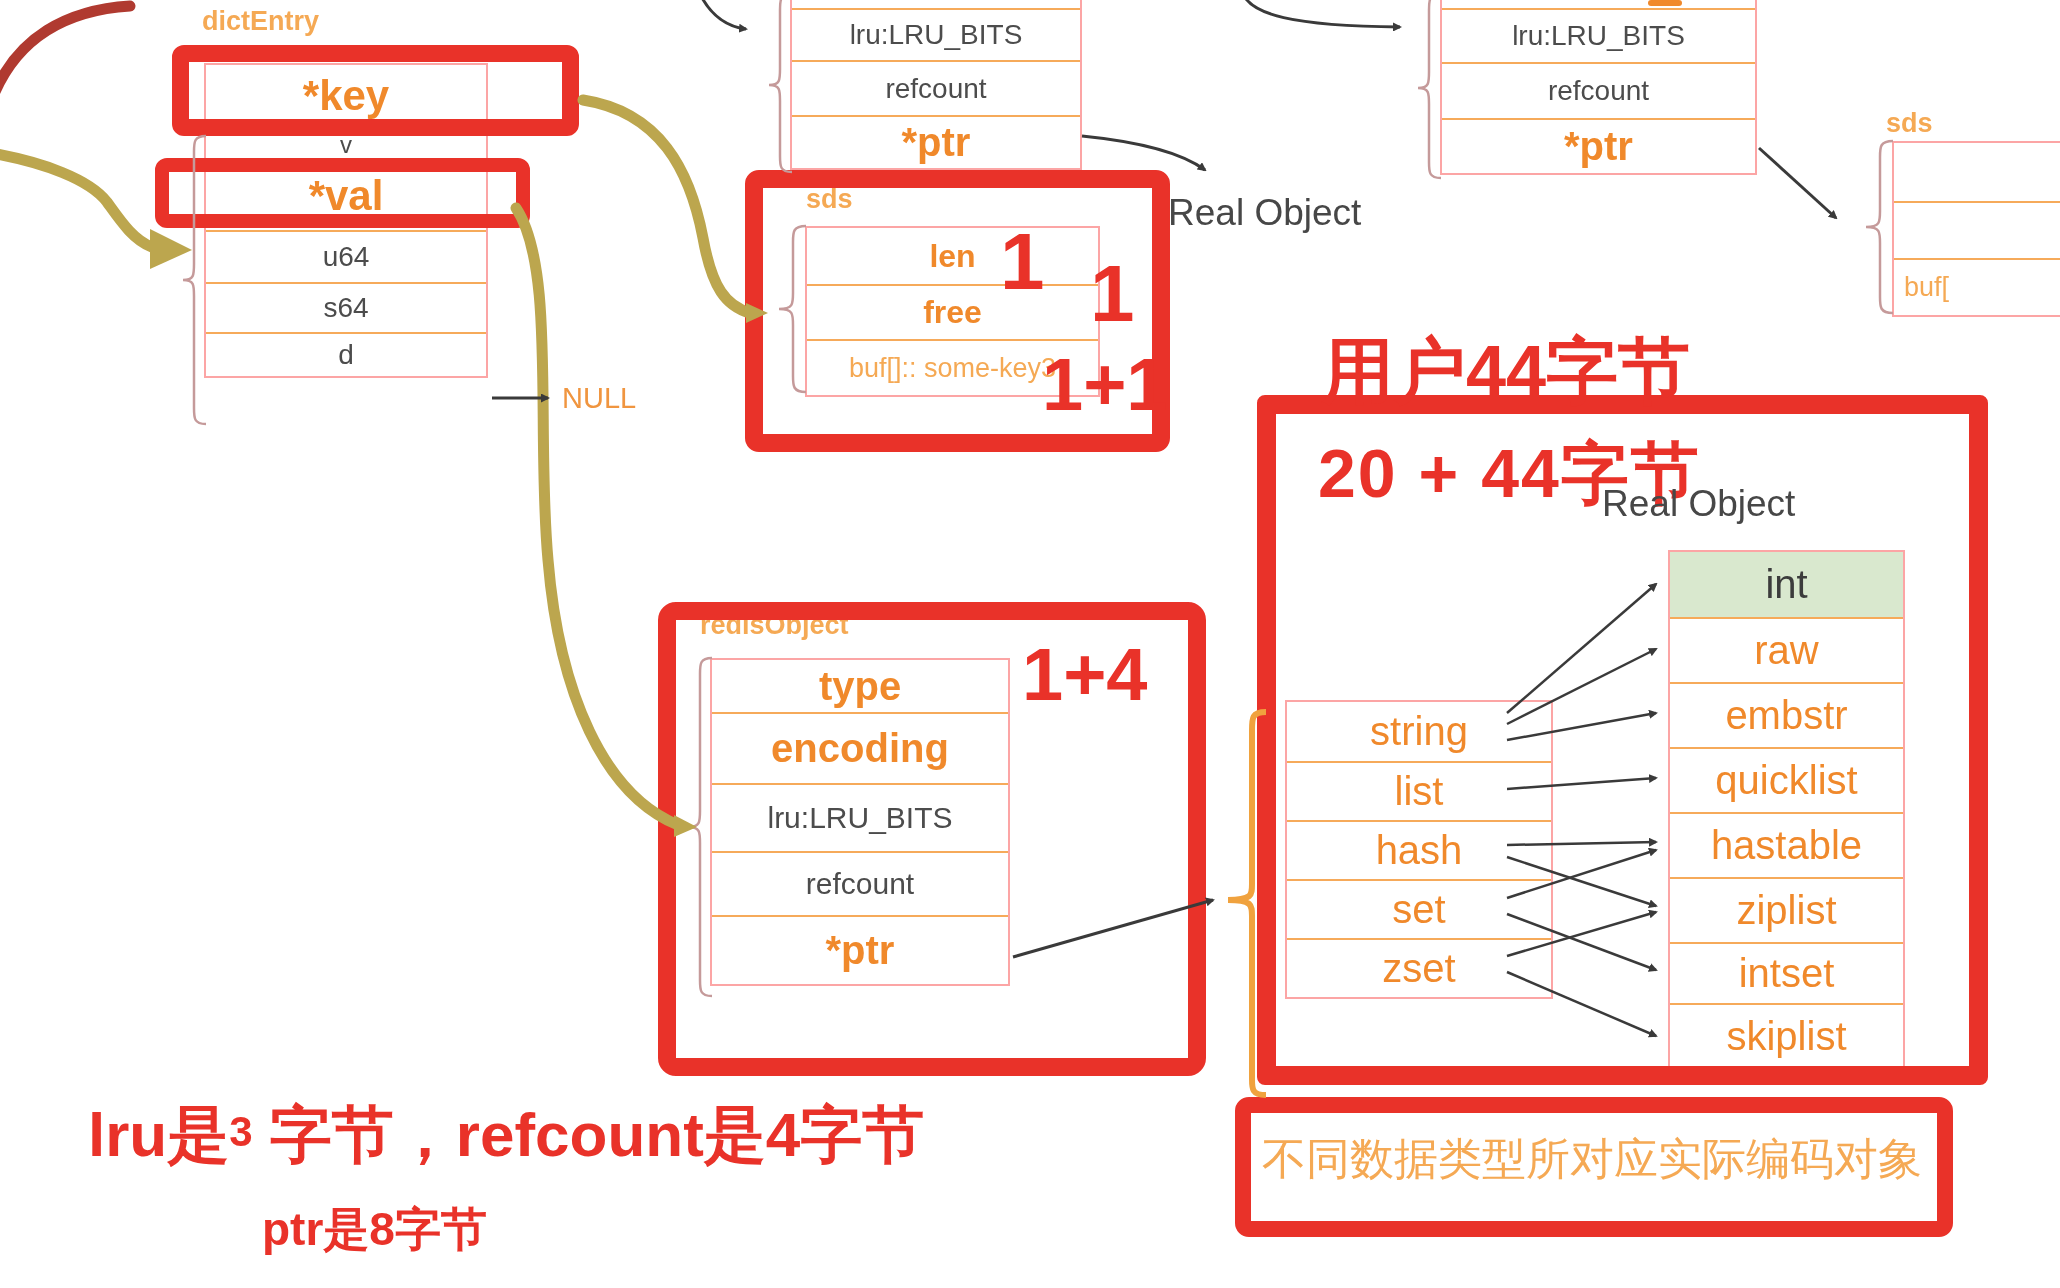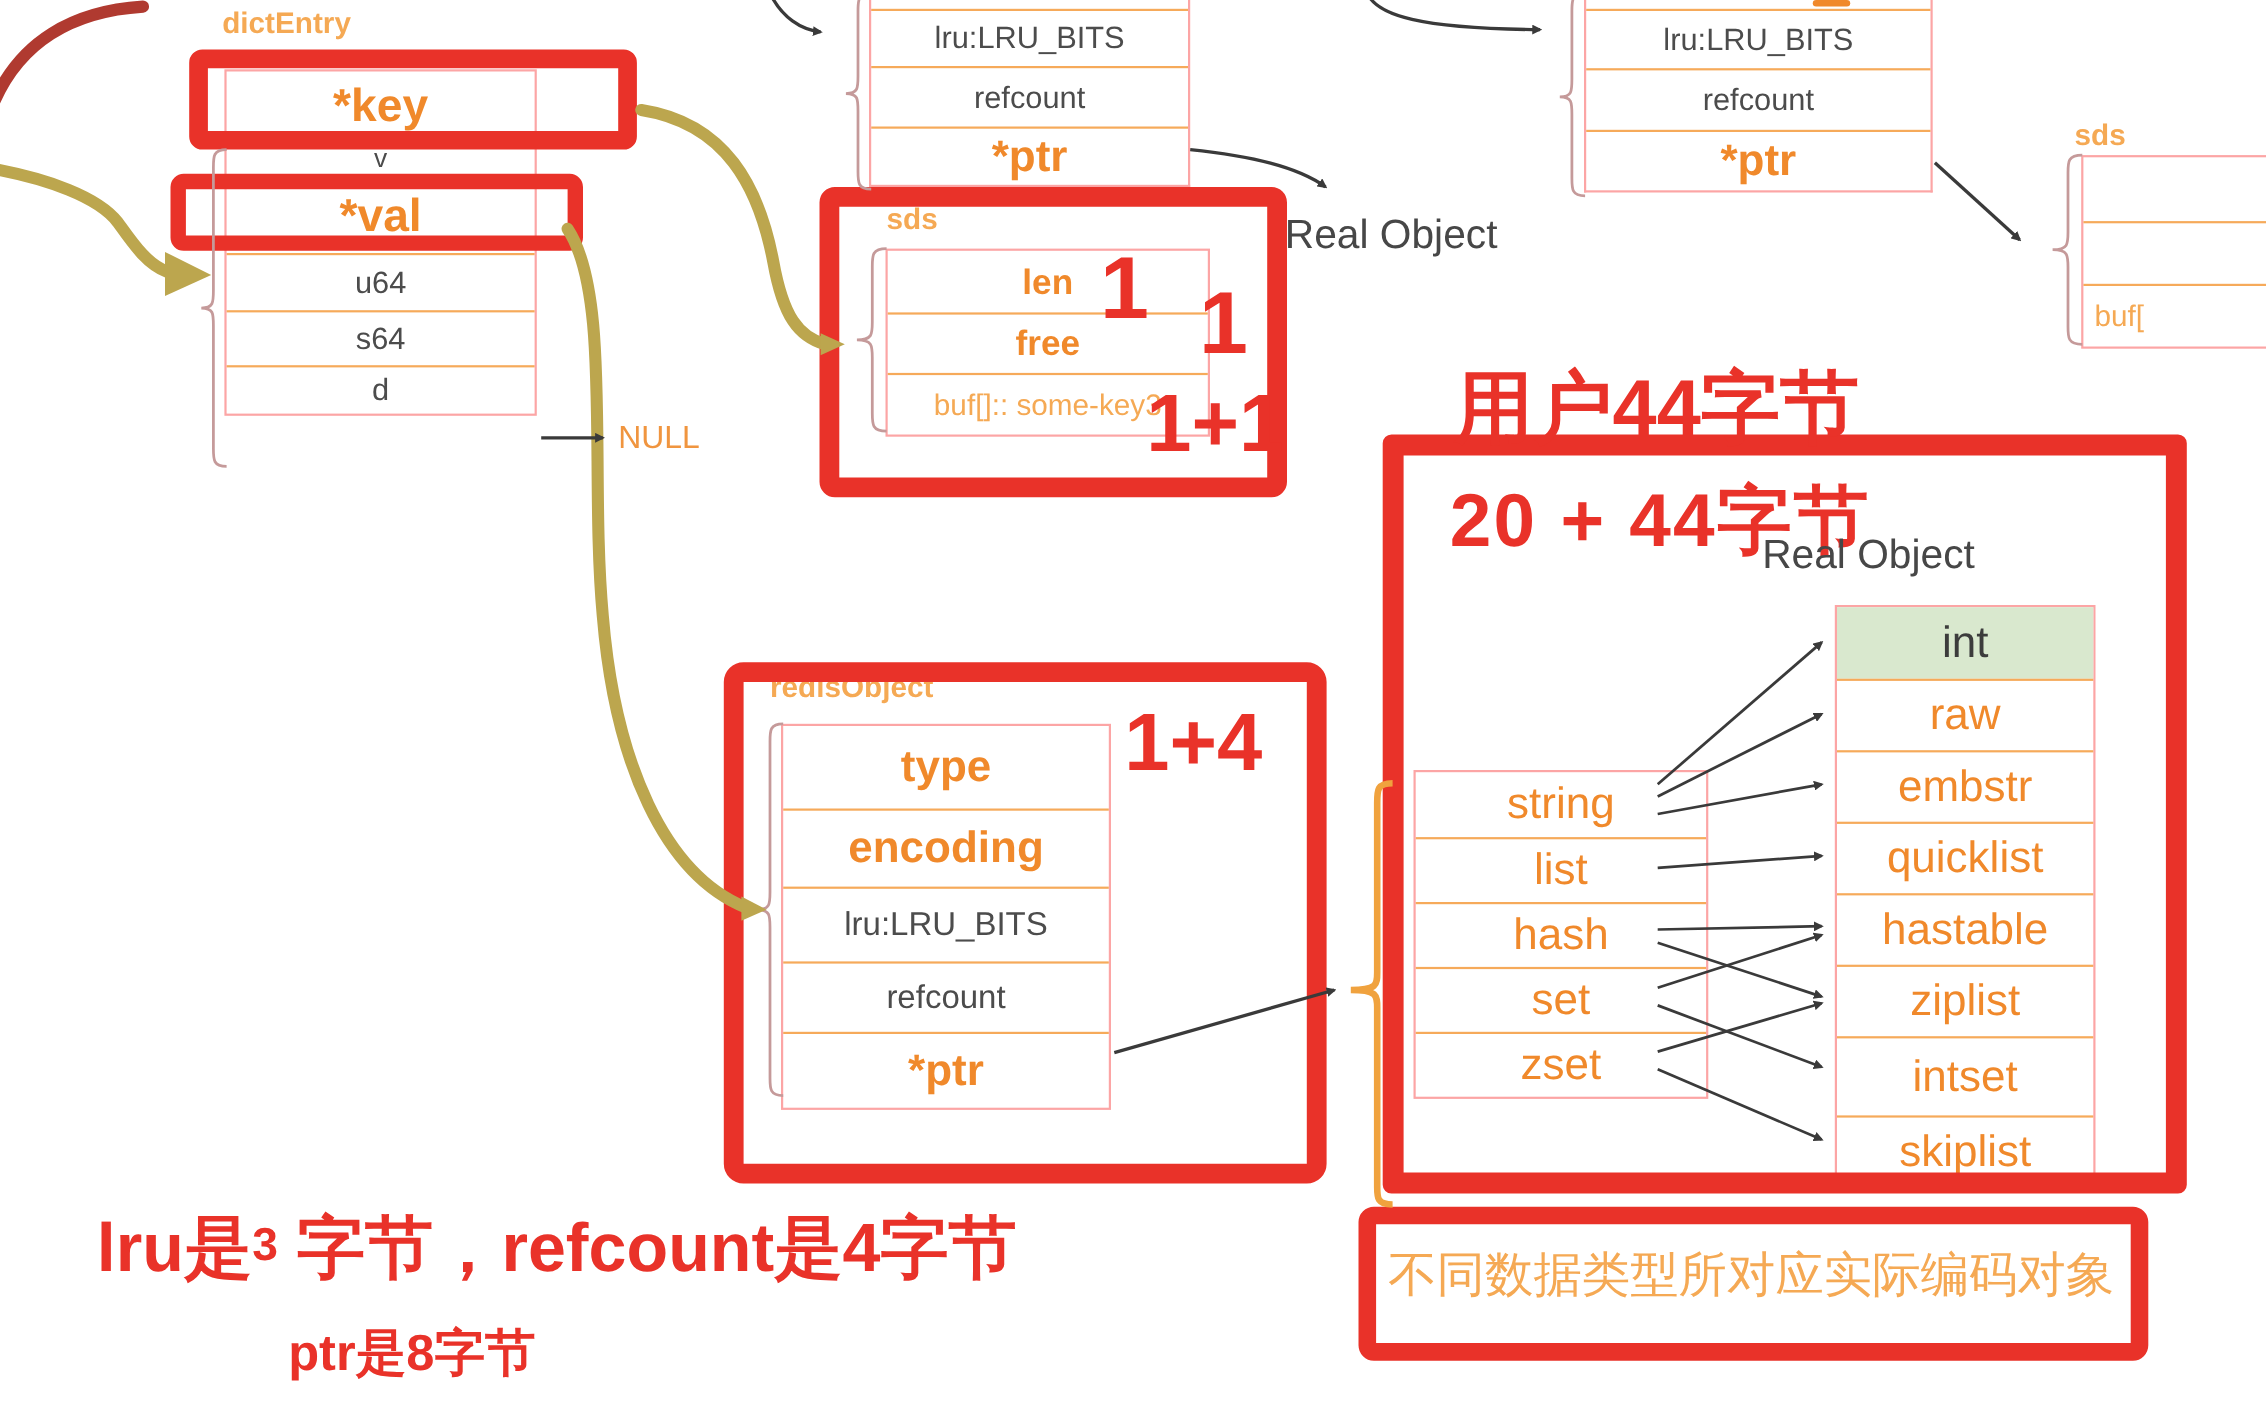--- a/index.html
+++ b/index.html
@@ -67,21 +67,21 @@
   <div class="olabel" style="left:806px;top:184px;">sds</div>
   <div class="otable" style="left:805px;top:226px;width:295px;">
     <div class="orow" style="height:56px;font-size:32px;font-weight:bold;color:#f0892b;">len</div>
     <div class="orow" style="height:55px;font-size:32px;font-weight:bold;color:#f0892b;">free</div>
     <div class="orow obuf" style="height:56px;">buf[]:: some-key3</div>
   </div>
   <div class="redbox" style="left:745px;top:170px;width:425px;height:282px;border-width:18px;border-radius:14px;"></div>
 
   <div class="olabel" style="left:700px;top:610px;">redisObject</div>
   <div class="otable" style="left:710px;top:658px;width:300px;">
-    <div class="orow fld" style="height:75px;text-align:right;">type</div>
+    <div class="orow fld" style="height:52px;text-align:right;">type</div>
     <div class="orow fld" style="height:71px;">encoding</div>
     <div class="orow plain" style="height:68px;font-size:30px;">lru:LRU_BITS</div>
     <div class="orow plain" style="height:64px;font-size:30px;">refcount</div>
     <div class="orow fld" style="height:69px;">*ptr</div>
   </div>
   <div class="redbox" style="left:658px;top:602px;width:548px;height:474px;border-width:18px;border-radius:18px;"></div>
 
   <div class="olabel" style="left:1886px;top:108px;">sds</div>
   <div class="otable" style="left:1892px;top:141px;width:190px;">
     <div class="orow" style="height:58px;"></div>
@@ -99,21 +99,21 @@
     <div class="mcell" style="height:59px;">zset</div>
   </div>
 
   <div class="otable" style="left:1668px;top:550px;width:237px;">
     <div class="mcell green" style="height:65px;">int</div>
     <div class="mcell" style="height:65px;">raw</div>
     <div class="mcell" style="height:65px;">embstr</div>
     <div class="mcell" style="height:65px;">quicklist</div>
     <div class="mcell" style="height:65px;">hastable</div>
     <div class="mcell" style="height:65px;">ziplist</div>
-    <div class="mcell" style="height:72px;">intset</div>
+    <div class="mcell" style="height:61px;">intset</div>
     <div class="mcell" style="height:65px;">skiplist</div>
   </div>
 
   <div class="redbox" style="left:1235px;top:1097px;width:718px;height:140px;border-width:16px;border-radius:14px;"></div>
   <div class="abs" style="left:1262px;top:1130px;font-size:44px;color:#f5a954;z-index:4;white-space:nowrap;">不同数据类型所对应实际编码对象</div>
 
   <svg class="layer" width="2060" height="1288" viewBox="0 0 2060 1288">
     <defs>
       <marker id="ar" markerWidth="9" markerHeight="9" refX="7" refY="4.5" orient="auto" markerUnits="userSpaceOnUse">
         <path d="M0,0 L9,4.5 L0,9 z" fill="#3a3a3a"></path>

